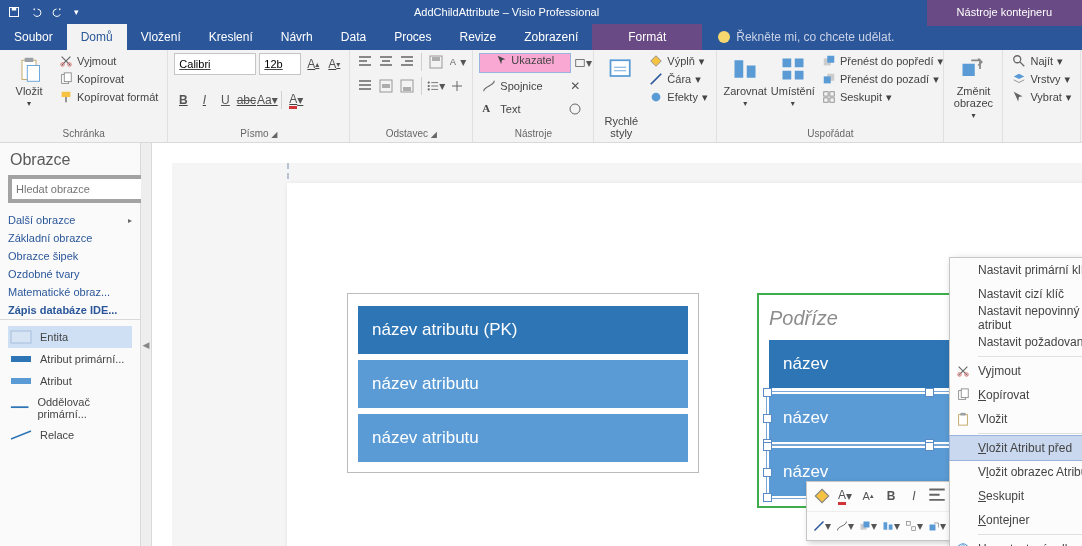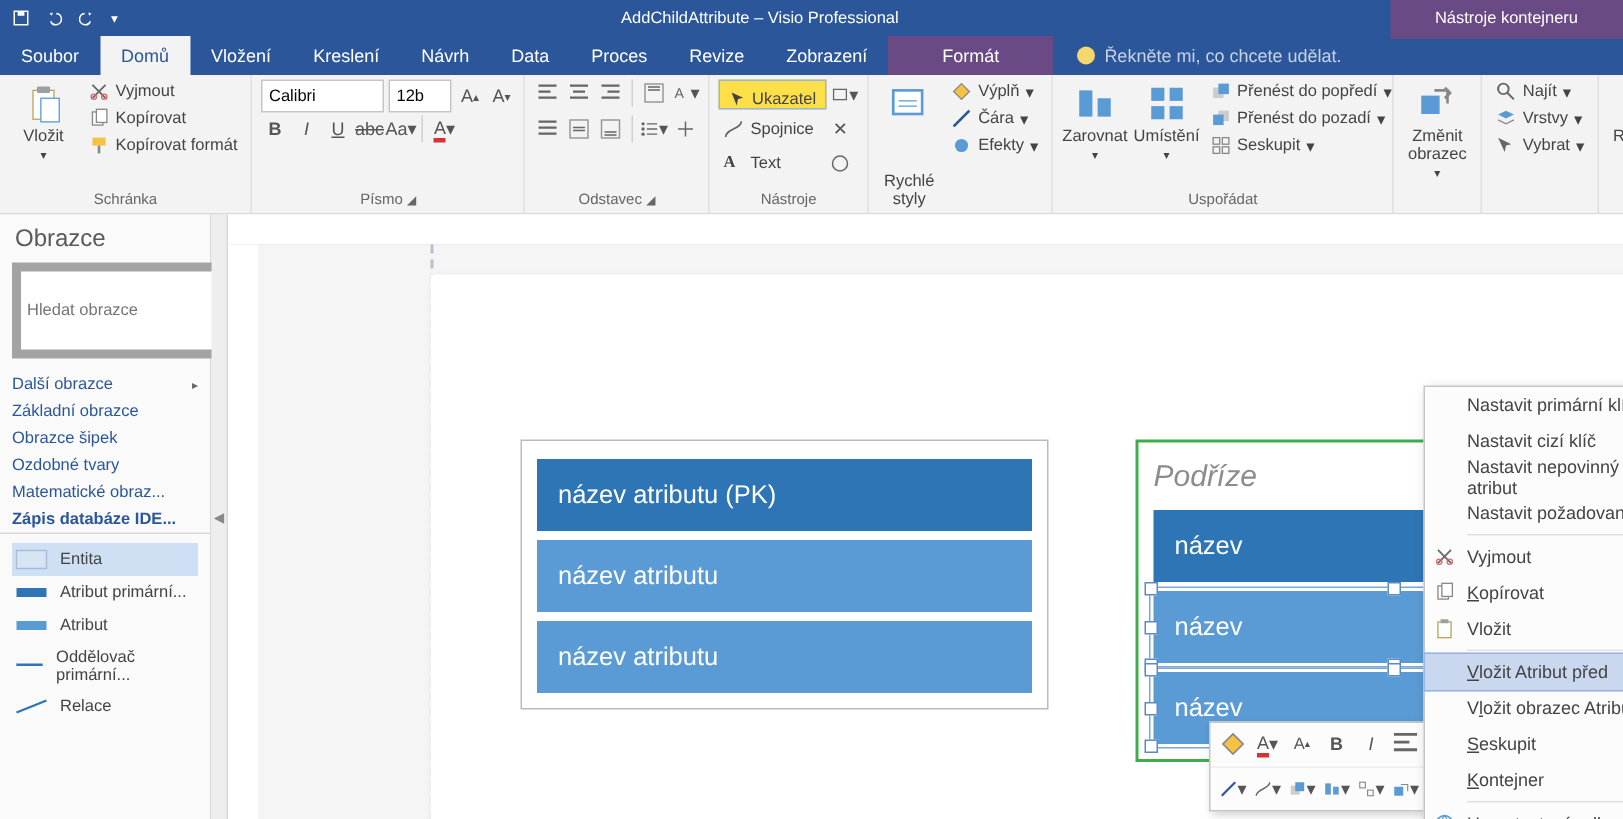--- a/index.html
+++ b/index.html
@@ -29,27 +29,27 @@
   .sbtn{display:flex;align-items:center;gap:4px;font-size:11px;color:#444;padding:1px 3px;white-space:nowrap;}
   .sbtn .ic{width:14px;height:14px;}
   .fontbox{display:flex;gap:3px;align-items:center;}
   .fontbox input{border:1px solid #c5c5c5;height:20px;font-size:11px;padding:0 4px;background:#fff;}
   .fontname{width:72px;}
   .fontsize{width:32px;}
   .btnrow{display:flex;gap:3px;align-items:center;}
   .mini{width:18px;height:18px;display:flex;align-items:center;justify-content:center;font-size:12px;color:#555;}
   .mini svg{width:14px;height:14px;}
   .sep{width:1px;height:18px;background:#d0d0d0;margin:0 2px;}
-  .activebtn{background:#fde047;border:1px solid #9ab5dd;padding:0 6px;height:18px;display:flex;align-items:flex-end;gap:3px;font-size:11px;}
+  .activebtn{background:#f9a8d4;border:1px solid #9ab5dd;padding:0 16px;height:18px;display:flex;align-items:flex-start;gap:3px;font-size:11px;}
   
   .body{display:flex;height:calc(546px - 24px - 26px - 92px);}
   .sidebar{width:140px;border-right:1px solid #d9d9d9;background:#fafafa;display:flex;flex-direction:column;}
   .sidebar h2{font-size:16px;font-weight:400;color:#5a5a5a;margin:8px 10px 6px 10px;}
   .search{margin:0 8px 8px 8px;display:flex;}
-  .search input{flex:1;border:6px solid #a3a3a3;height:20px;font-size:11px;padding:16px 4px;color:#888;}
+  .search input{flex:1;border:4px solid #a3a3a3;height:20px;font-size:11px;padding:0 4px;color:#888;}
   .search .sic{width:22px;height:22px;border:1px solid #c5c5c5;border-left:0;display:flex;align-items:center;justify-content:center;color:#2b579a;}
   .catlist{padding:0 8px;}
   .catitem{padding:3px 0;font-size:11px;color:#2b579a;cursor:pointer;display:flex;justify-content:space-between;align-items:center;gap:37px;}
   .catitem.sel{font-weight:600;}
   .shapes{border-top:1px solid #d9d9d9;flex:1;padding:6px 8px;}
   .shapeitem{display:flex;align-items:center;gap:8px;padding:4px 2px;font-size:11px;color:#444;cursor:pointer;}
   .shapeitem.sel{background:#cfe0f5;}
   .shic{width:22px;height:14px;}
   .collapse{width:10px;background:#eee;border-right:1px solid #d9d9d9;display:flex;align-items:center;justify-content:center;color:#888;font-size:9px;}
   
@@ -173,21 +173,21 @@
                 </svg>
               </span>
               <span>Kopírovat formát</span>
             </div>
       </div>
     </div>
     <div class="ghead">Schránka</div>
   </div>
 
   <div class="group" style="width:180px;">
-    <div class="stack" style="gap:2px;">
+    <div class="stack" style="gap:16px;text-decoration:underline;">
       <div class="fontbox">
         <input class="fontname" value="Calibri" style="">
         <input class="fontsize" value="12b" style="">
         <span class="mini">A<sup style="font-size:8px;">▴</sup></span>
         <span class="mini">A<sup style="font-size:8px;">▾</sup></span>
       </div>
       <div class="btnrow">
         <span class="mini">
               <b>B</b>
             </span>

